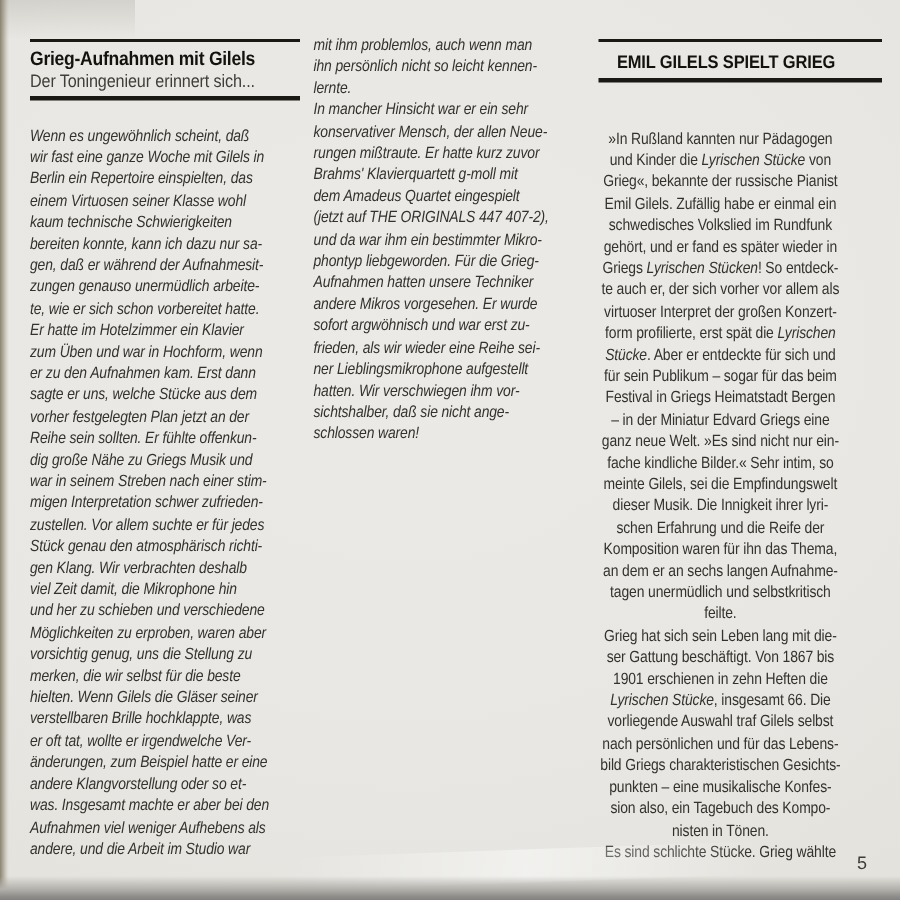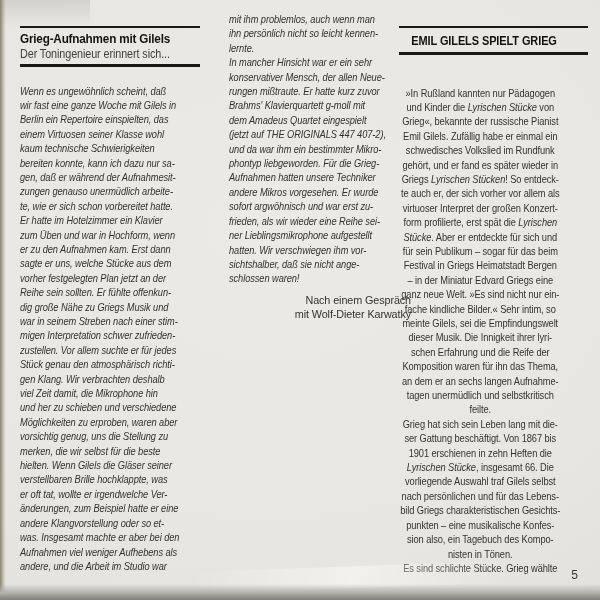--- a/index.html
+++ b/index.html
@@ -32,21 +32,21 @@
     pointer-events: none;
   }
   .corner-shade {
     position: absolute; left: 0; top: 0; width: 90px; height: 26px;
     background: linear-gradient(180deg, rgba(120,115,100,0.18), rgba(120,115,100,0));
     pointer-events: none;
   }
 
   .col { position: absolute; }
   .col1 { left: 20px;  top: 24px; width: 180px; }
-  .col2 { left: 209px; top: 12px; width: 182px; margin-left: 20px; }
+  .col2 { left: 209px; top: 23px; width: 182px; }
   .col3 { left: 399px; top: 24px; width: 189px; text-align: center; }
 
   .rule-thin  { height: 2px;   background: #1b1914; margin-top: 2px; }
   .rule-thick { height: 2.5px; background: #1b1914; }
 
   .col-title {
     margin: 3px 0 0 0;
     font-size: 13px; line-height: 16px; font-weight: bold;
     letter-spacing: -0.2px; color: #14120d;
     white-space: nowrap;
@@ -154,22 +154,20 @@
 und da war ihm ein bestimmter Mikro-
 phontyp liebgeworden. Für die Grieg-
 Aufnahmen hatten unsere Techniker
 andere Mikros vorgesehen. Er wurde
 sofort argwöhnisch und war erst zu-
 frieden, als wir wieder eine Reihe sei-
 ner Lieblingsmikrophone aufgestellt
 hatten. Wir verschwiegen ihm vor-
 sichtshalber, daß sie nicht ange-
 schlossen waren!</div>
-    <div class="attribution">Nach einem Gespräch
-mit Wolf-Dieter Karwatky</div>
   </div>
 
   <div class="col col3">
     <div class="rule-thin"></div>
     <h2 class="col-title">EMIL GILELS SPIELT GRIEG</h2>
     <div class="rule-thick"></div>
     <div class="bodytext"><span>»In Rußland kannten nur Pädagogen
 und Kinder die </span><span class="it">Lyrischen Stücke</span><span> von
 Grieg«, bekannte der russische Pianist
 Emil Gilels. Zufällig habe er einmal ein

